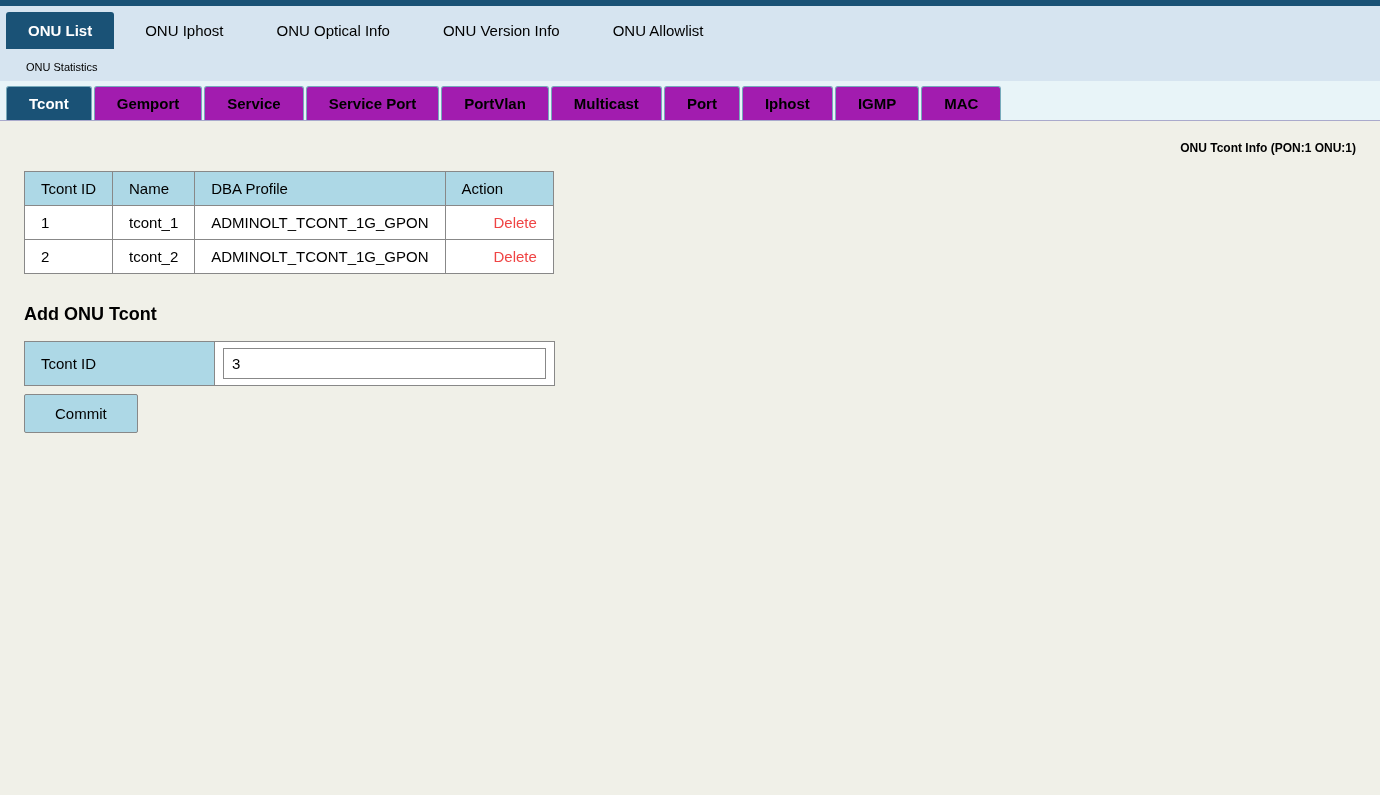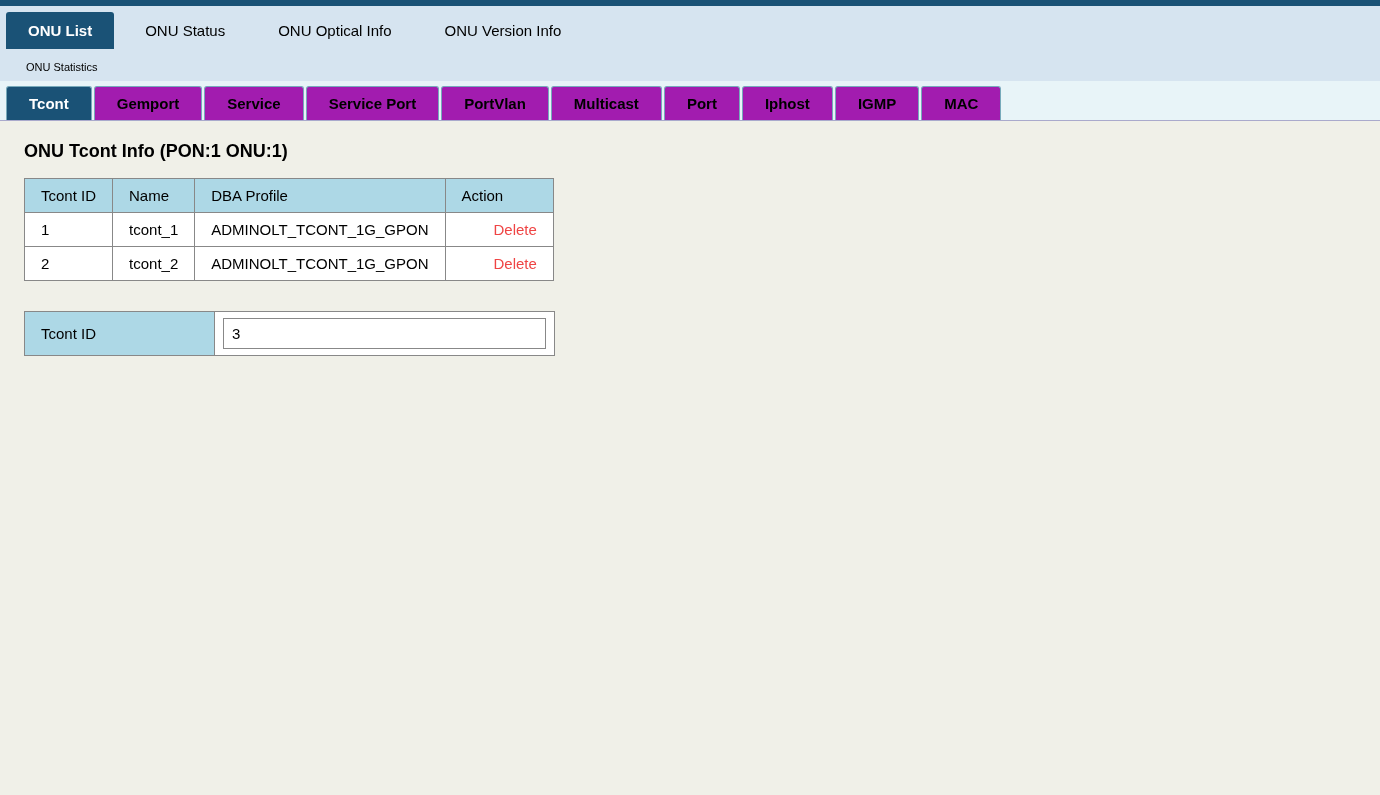--- a/index.html
+++ b/index.html
@@ -72,23 +72,24 @@
       background: #1a5276;
       color: #fff;
       font-weight: bold;
     }
     .content {
       padding: 20px 24px;
       background: #f0f0e8;
       min-height: 600px;
     }
     .section-title {
-      font-size: 18px;
+      font-size: 12px;
       font-weight: bold;
       margin-bottom: 16px;
+      text-align: right;
     }
     table.data-table {
       border-collapse: collapse;
       margin-bottom: 30px;
     }
     table.data-table th {
       background: #add8e6;
       border: 1px solid #888;
       padding: 8px 16px;
       text-align: left;
@@ -149,23 +150,24 @@
       border-radius: 2px;
     }
   </style>
 </head>
 <body>
 
 <div class="top-bar"></div>
 
 <div class="main-tabs">
   <button class="main-tab active">ONU List</button>
-  <button class="main-tab">ONU Status</button>
+  <button class="main-tab">ONU Iphost</button>
   <button class="main-tab">ONU Optical Info</button>
   <button class="main-tab">ONU Version Info</button>
+  <button class="main-tab">ONU Allowlist</button>
 </div>
 
 <div class="sub-tabs-row">
   <button class="sub-tab">ONU Statistics</button>
 </div>
 
 <div class="secondary-tabs">
   <button class="sec-tab active-sec">Tcont</button>
   <button class="sec-tab">Gemport</button>
   <button class="sec-tab">Service</button>
@@ -199,25 +201,27 @@
       </tr>
       <tr>
         <td>2</td>
         <td>tcont_2</td>
         <td>ADMINOLT_TCONT_1G_GPON</td>
         <td><a>Delete</a></td>
       </tr>
     </tbody>
   </table>
 
+  <div class="add-section-title">Add ONU Tcont</div>
 
   <table class="form-table">
     <tbody>
       <tr>
         <td class="label-cell">Tcont ID</td>
         <td class="input-cell">
           <input type="text" value="3" style="">
         </td>
       </tr>
     </tbody>
   </table>
 
+  <button class="commit-btn">Commit</button>
 </div>
 
 </body></html>

